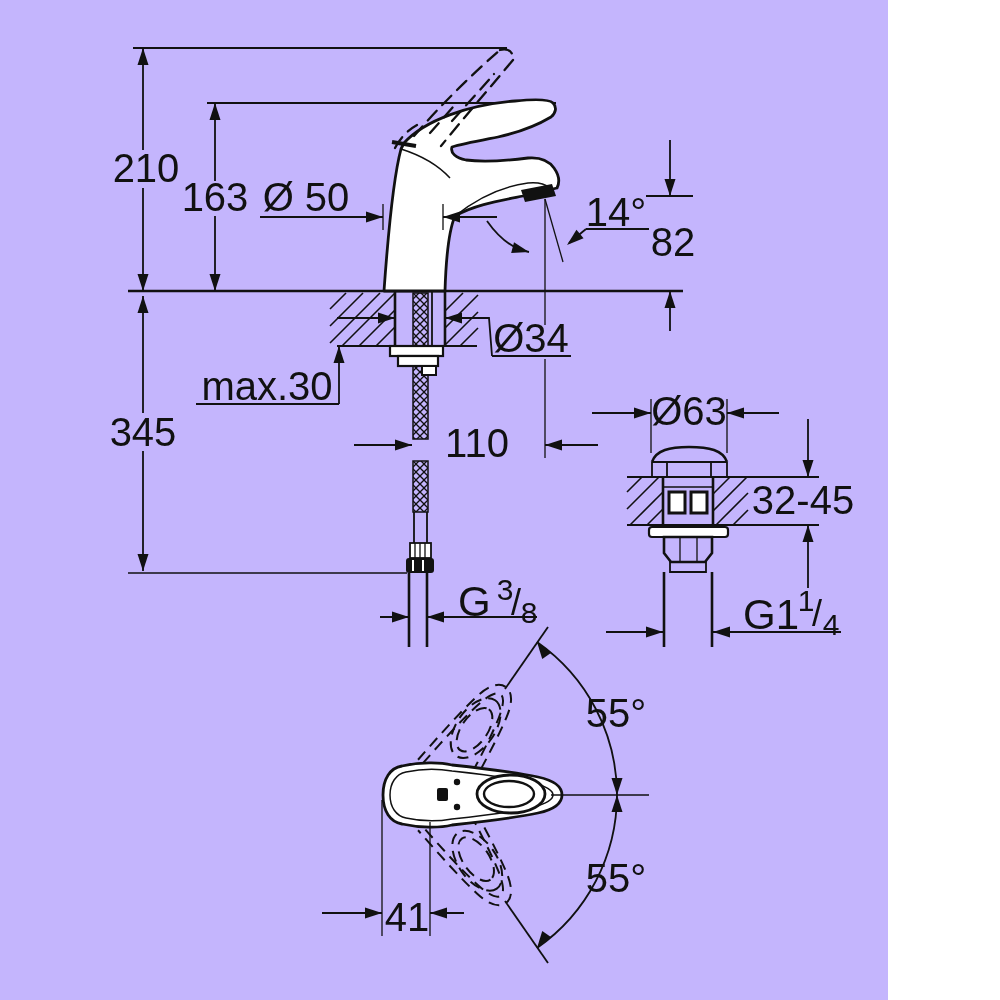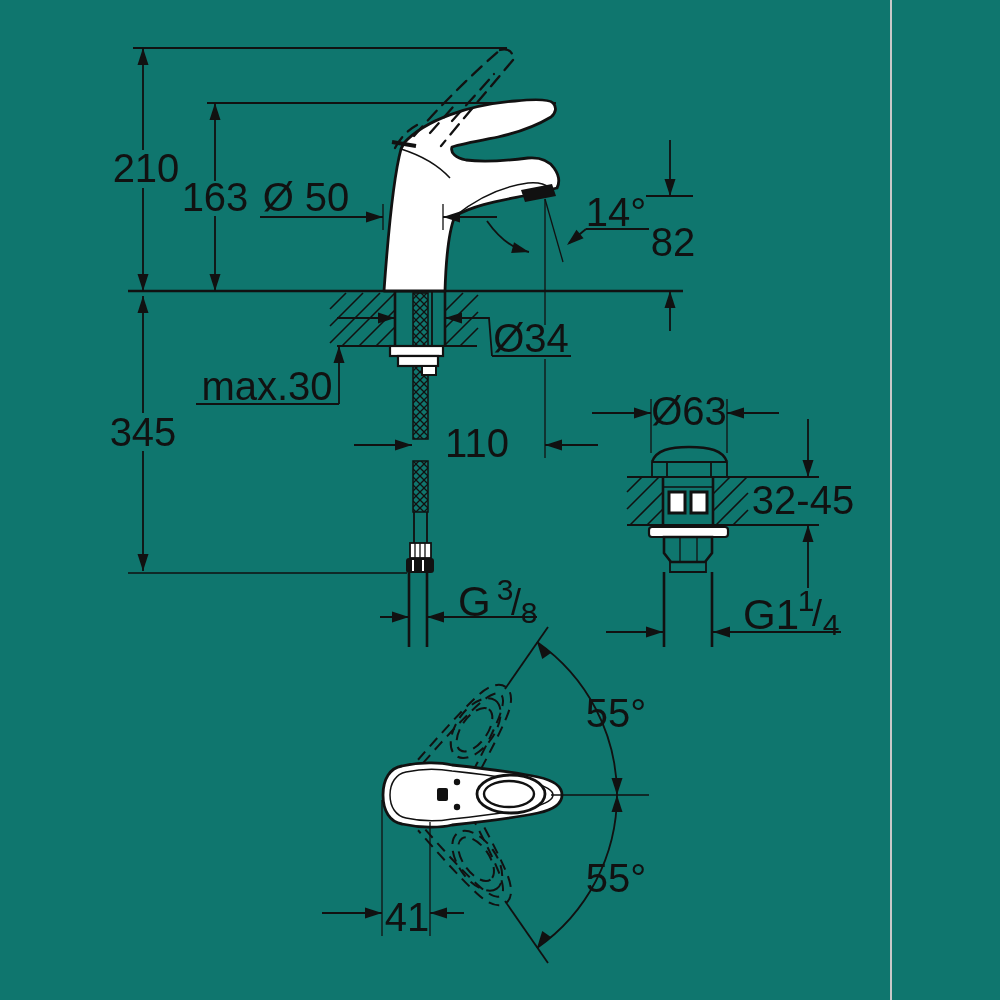--- a/index.html
+++ b/index.html
@@ -1,16 +1,16 @@
 <!DOCTYPE html>
 <html><head>
 <meta charset="utf-8">
 <style>
   html,body{margin:0;padding:0;background:#ffffff;}
-  .canvas{position:relative;width:1000px;height:1000px;background:#0f766e;overflow:hidden;
+  .canvas{position:relative;width:888px;height:1000px;background:#c4b5fd;overflow:hidden;
           font-family:"Liberation Sans", sans-serif;}
   svg{position:absolute;left:0;top:0;}
   text{fill:#111;font-family:"Liberation Sans", sans-serif;}
   .lbl{font-size:40px;}
   .lbl-sm{font-size:30px;}
   .lbl-md{font-size:42px;}
   .lbl-slash{font-size:36px;}
   .ln{stroke:#111;fill:none;stroke-width:1.8;}
   .ln-thin{stroke:#111;fill:none;stroke-width:1.3;}
   .ln-thick{stroke:#111;fill:none;stroke-width:2.6;}

